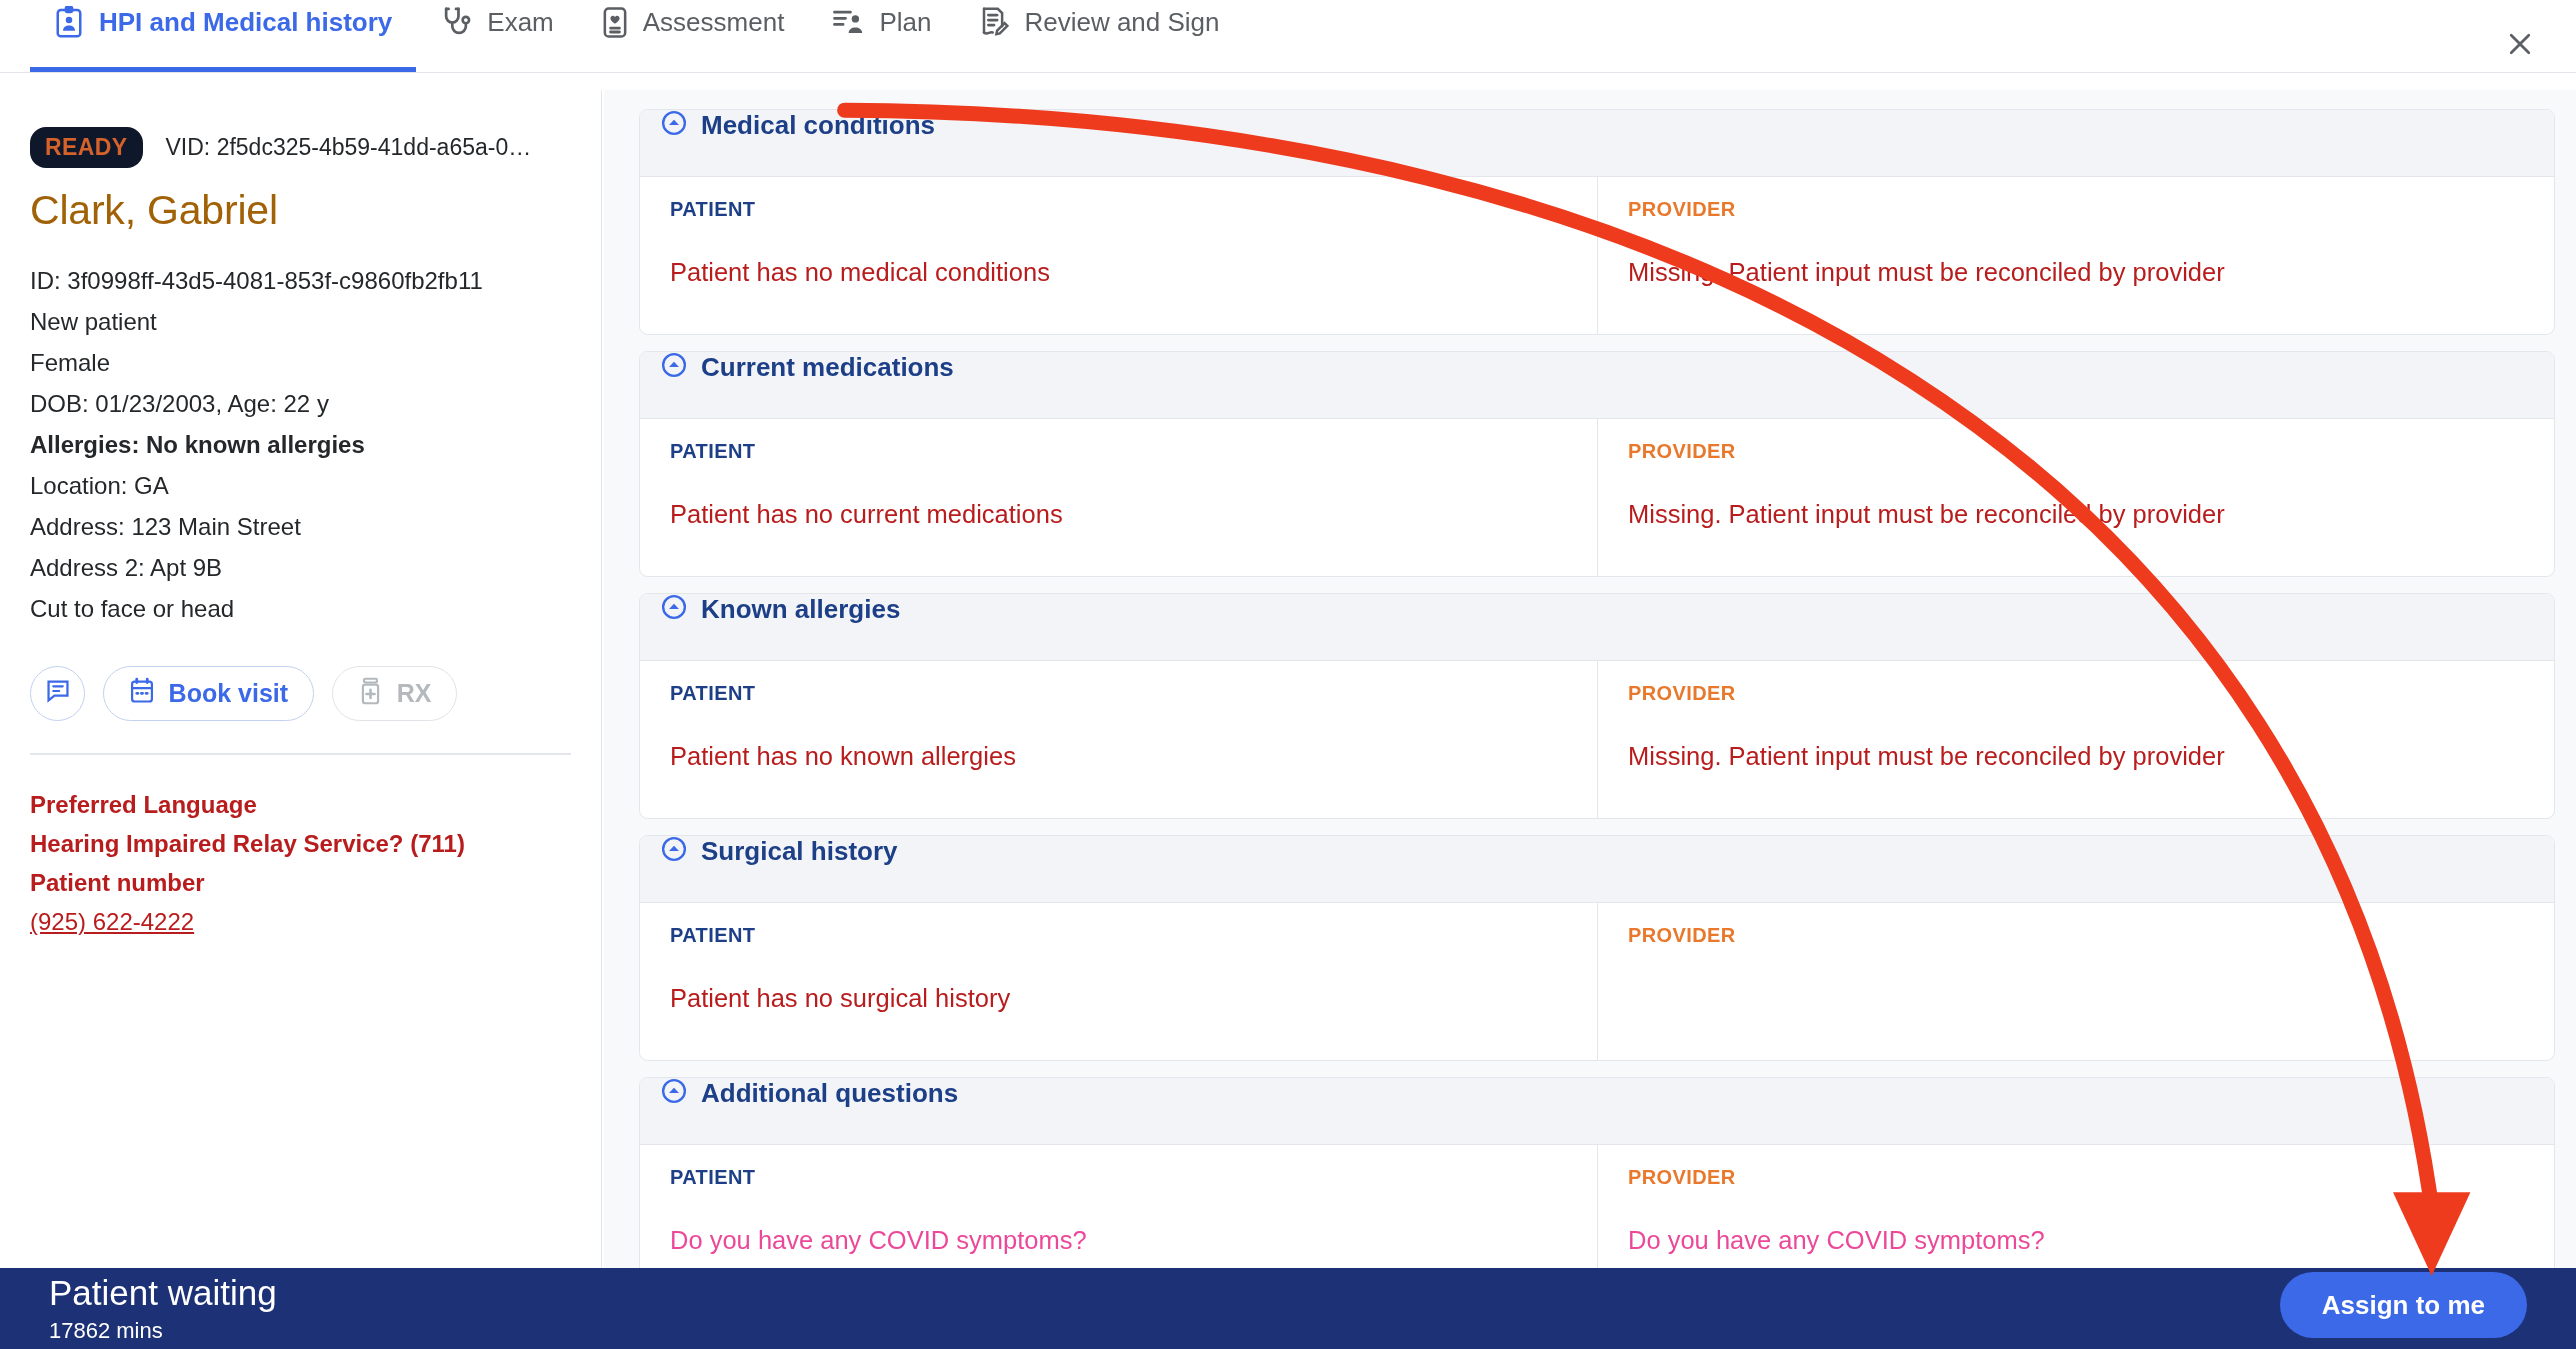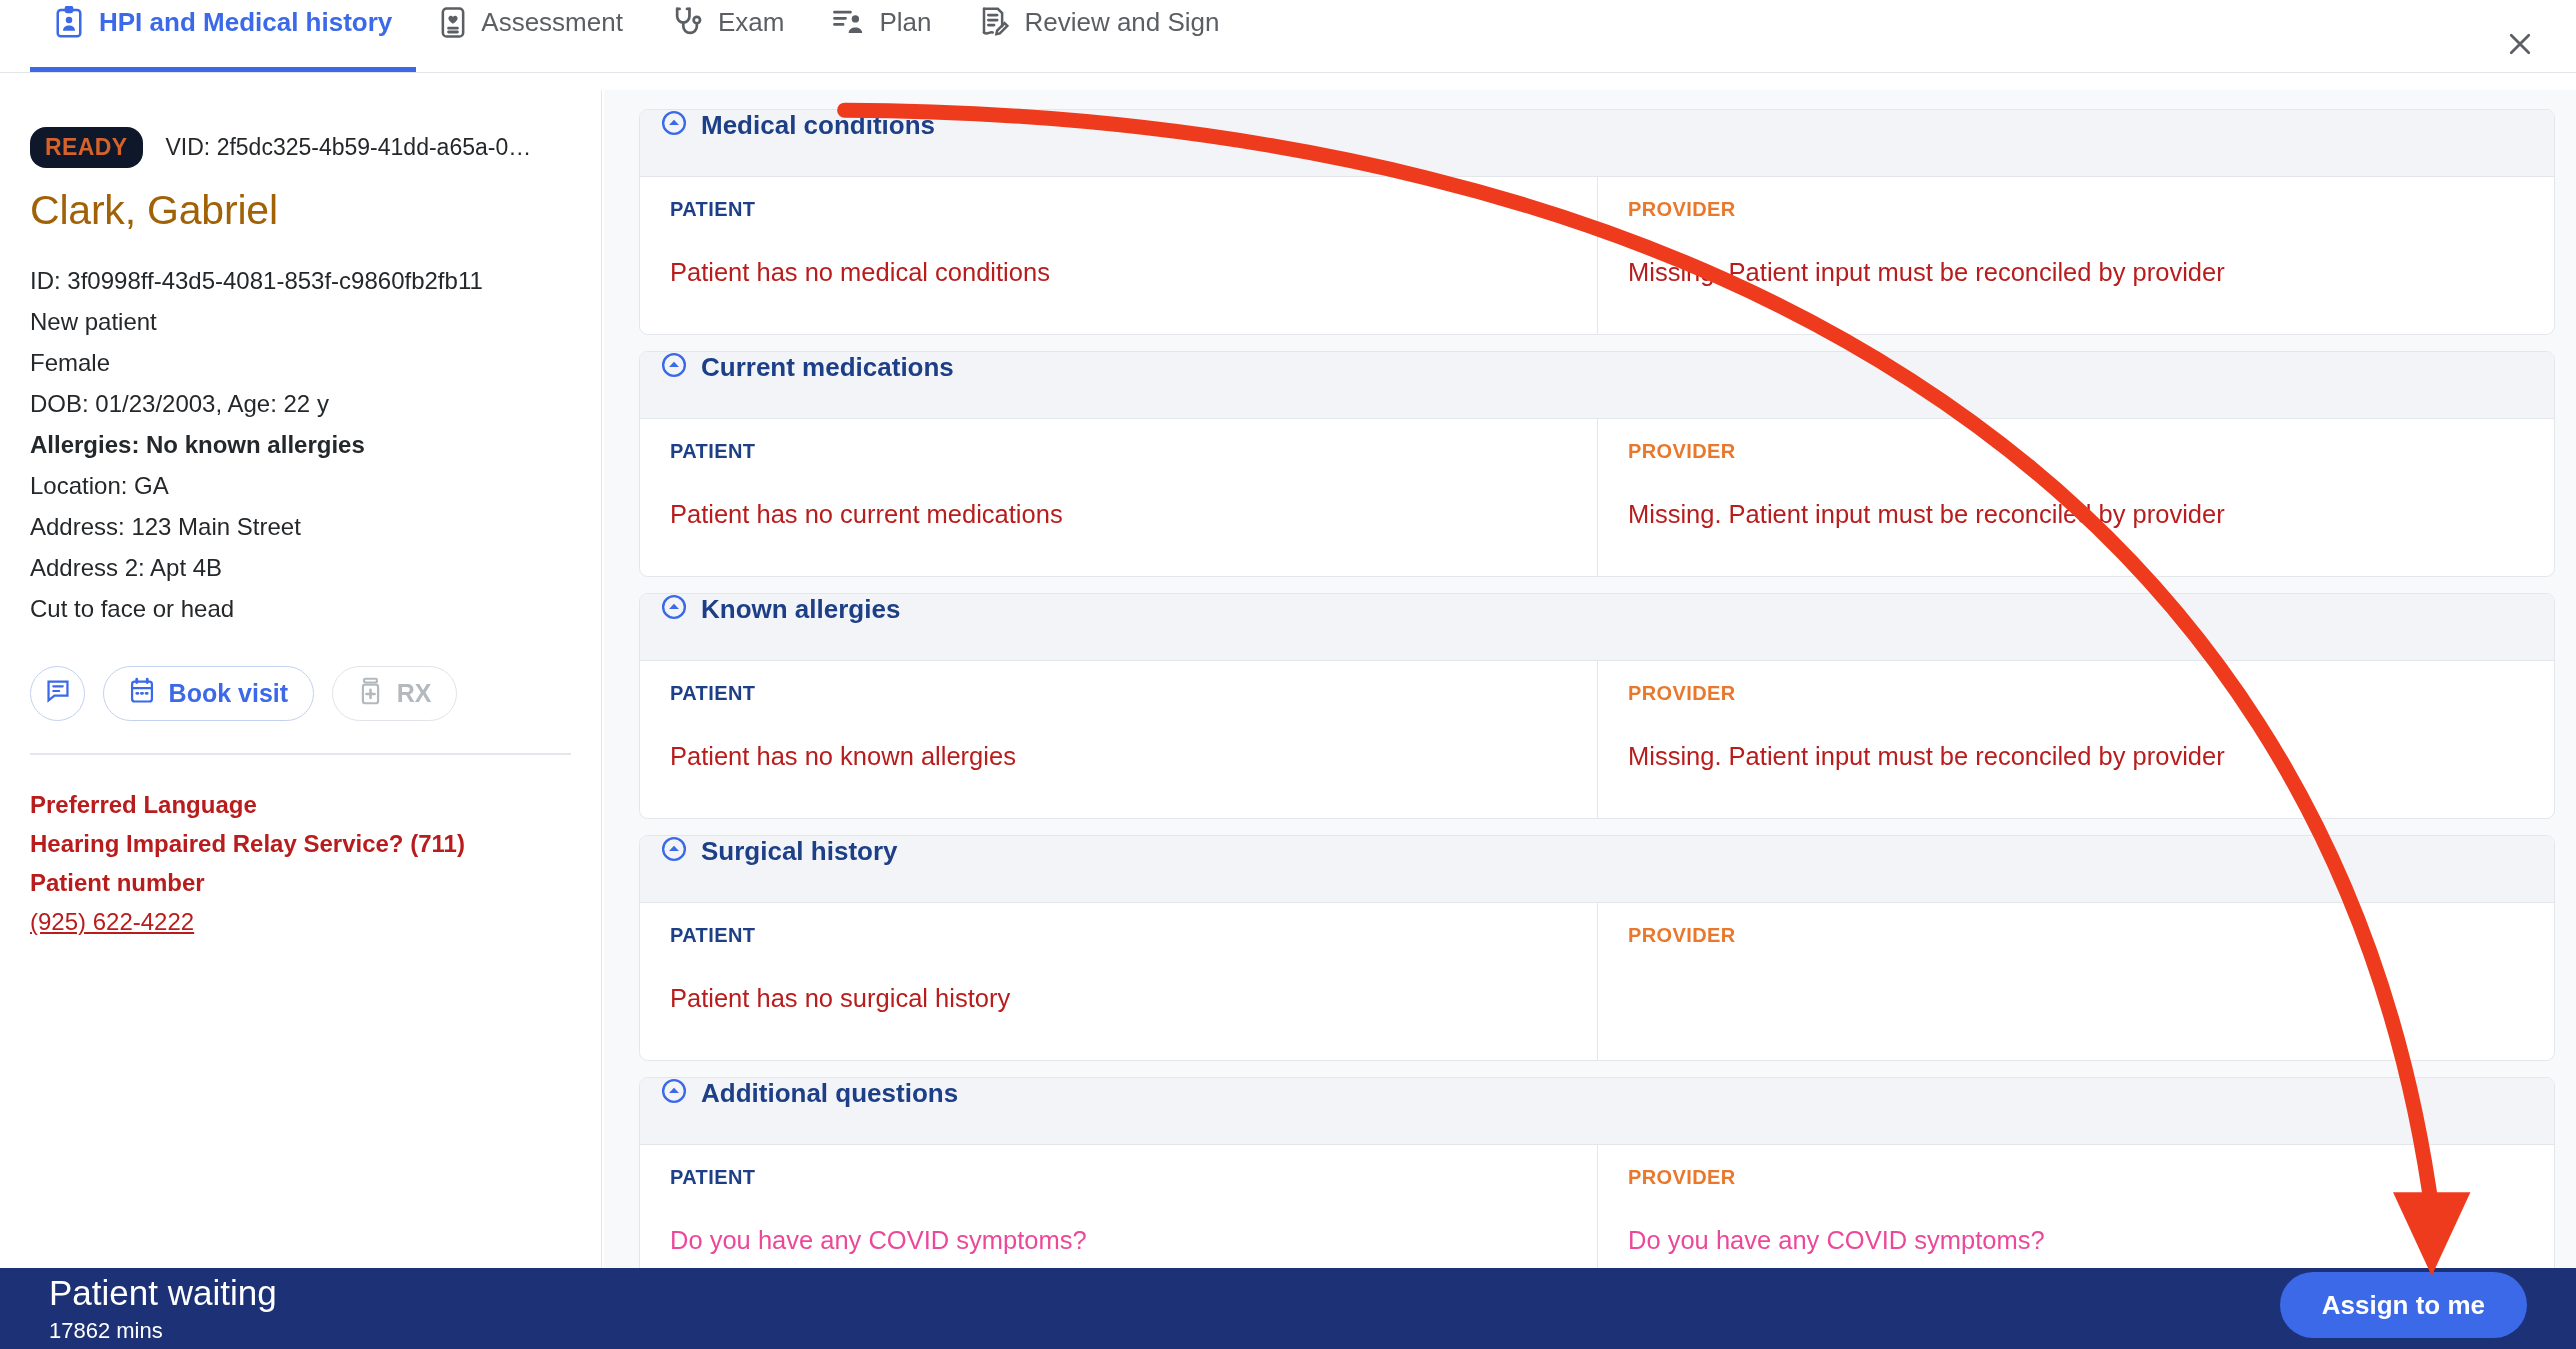--- a/index.html
+++ b/index.html
@@ -175,39 +175,39 @@
           <rect x="9.5" y="0.5" width="5" height="4" rx="1.2" fill="#3b69e8"></rect>
           <circle cx="12" cy="11" r="2.6" fill="#3b69e8" stroke="none"></circle>
           <path d="M7.2 19.5c0-2.7 2.2-4.2 4.8-4.2s4.8 1.5 4.8 4.2z" fill="#3b69e8" stroke="none"></path>
         </svg>
       </span>
       <span class="tlabel">HPI and Medical history</span>
     </div>
 
     <div class="tab">
       <span class="ticon">
-        <svg width="26" height="33" viewBox="0 0 20 26" fill="none" stroke="#5b5f63" stroke-width="2">
-          <rect x="2" y="2" width="16" height="22" rx="3"></rect>
-          <path d="M10 8.6c-1-1.6-3.6-1.2-3.6 1 0 1.9 2.4 3.4 3.6 4.4 1.2-1 3.6-2.5 3.6-4.4 0-2.2-2.6-2.6-3.6-1z" fill="#5b5f63" stroke="none"></path>
-          <path d="M6.5 17.5h7M6.5 20.5h7" stroke-width="2.2" stroke-linecap="round"></path>
-        </svg>
-      </span>
-      <span class="tlabel">Assessment</span>
-    </div>
-
-    <div class="tab">
-      <span class="ticon">
         <svg width="32" height="33" viewBox="0 0 26 26" fill="none" stroke="#5b5f63" stroke-width="2.2" stroke-linecap="round">
           <path d="M5 2v6a5 5 0 0010 0V2"></path>
           <path d="M5 2h2M13 2h2"></path>
           <path d="M10 13v3a5.5 5.5 0 0011 0v-1"></path>
           <circle cx="21" cy="11" r="2.6"></circle>
         </svg>
       </span>
       <span class="tlabel">Exam</span>
+    </div>
+
+    <div class="tab">
+      <span class="ticon">
+        <svg width="26" height="33" viewBox="0 0 20 26" fill="none" stroke="#5b5f63" stroke-width="2">
+          <rect x="2" y="2" width="16" height="22" rx="3"></rect>
+          <path d="M10 8.6c-1-1.6-3.6-1.2-3.6 1 0 1.9 2.4 3.4 3.6 4.4 1.2-1 3.6-2.5 3.6-4.4 0-2.2-2.6-2.6-3.6-1z" fill="#5b5f63" stroke="none"></path>
+          <path d="M6.5 17.5h7M6.5 20.5h7" stroke-width="2.2" stroke-linecap="round"></path>
+        </svg>
+      </span>
+      <span class="tlabel">Assessment</span>
     </div>
 
     <div class="tab">
       <span class="ticon">
         <svg width="32" height="32" viewBox="0 0 26 24" fill="none" stroke="#5b5f63" stroke-width="2.2" stroke-linecap="round">
           <path d="M2 4h13M2 9h9M2 14h7"></path>
           <circle cx="19" cy="9.5" r="3" fill="#5b5f63" stroke="none"></circle>
           <path d="M13.5 21c0-3 2.5-4.6 5.5-4.6s5.5 1.6 5.5 4.6z" fill="#5b5f63" stroke="none"></path>
         </svg>
       </span>
@@ -246,21 +246,21 @@
   <div class="pname">Clark, Gabriel</div>
 
   <div class="pdetails">
     <div>ID: 3f0998ff-43d5-4081-853f-c9860fb2fb11</div>
     <div>New patient</div>
     <div>Female</div>
     <div>DOB: 01/23/2003, Age: 22 y</div>
     <div class="bold">Allergies: No known allergies</div>
     <div>Location: GA</div>
     <div>Address: 123 Main Street</div>
-    <div>Address 2: Apt 4B</div>
+    <div>Address 2: Apt 9B</div>
     <div>Cut to face or head</div>
   </div>
 
   <div class="btnrow">
     <div class="pillbtn iconly">
       <span>
         <svg width="26" height="26" viewBox="0 0 22 22" fill="none" stroke="#3b69e8" stroke-width="1.9" stroke-linecap="round">
           <path d="M3 3h16v12H8l-5 4z"></path>
           <path d="M7 7h8M7 11h5"></path>
         </svg>

